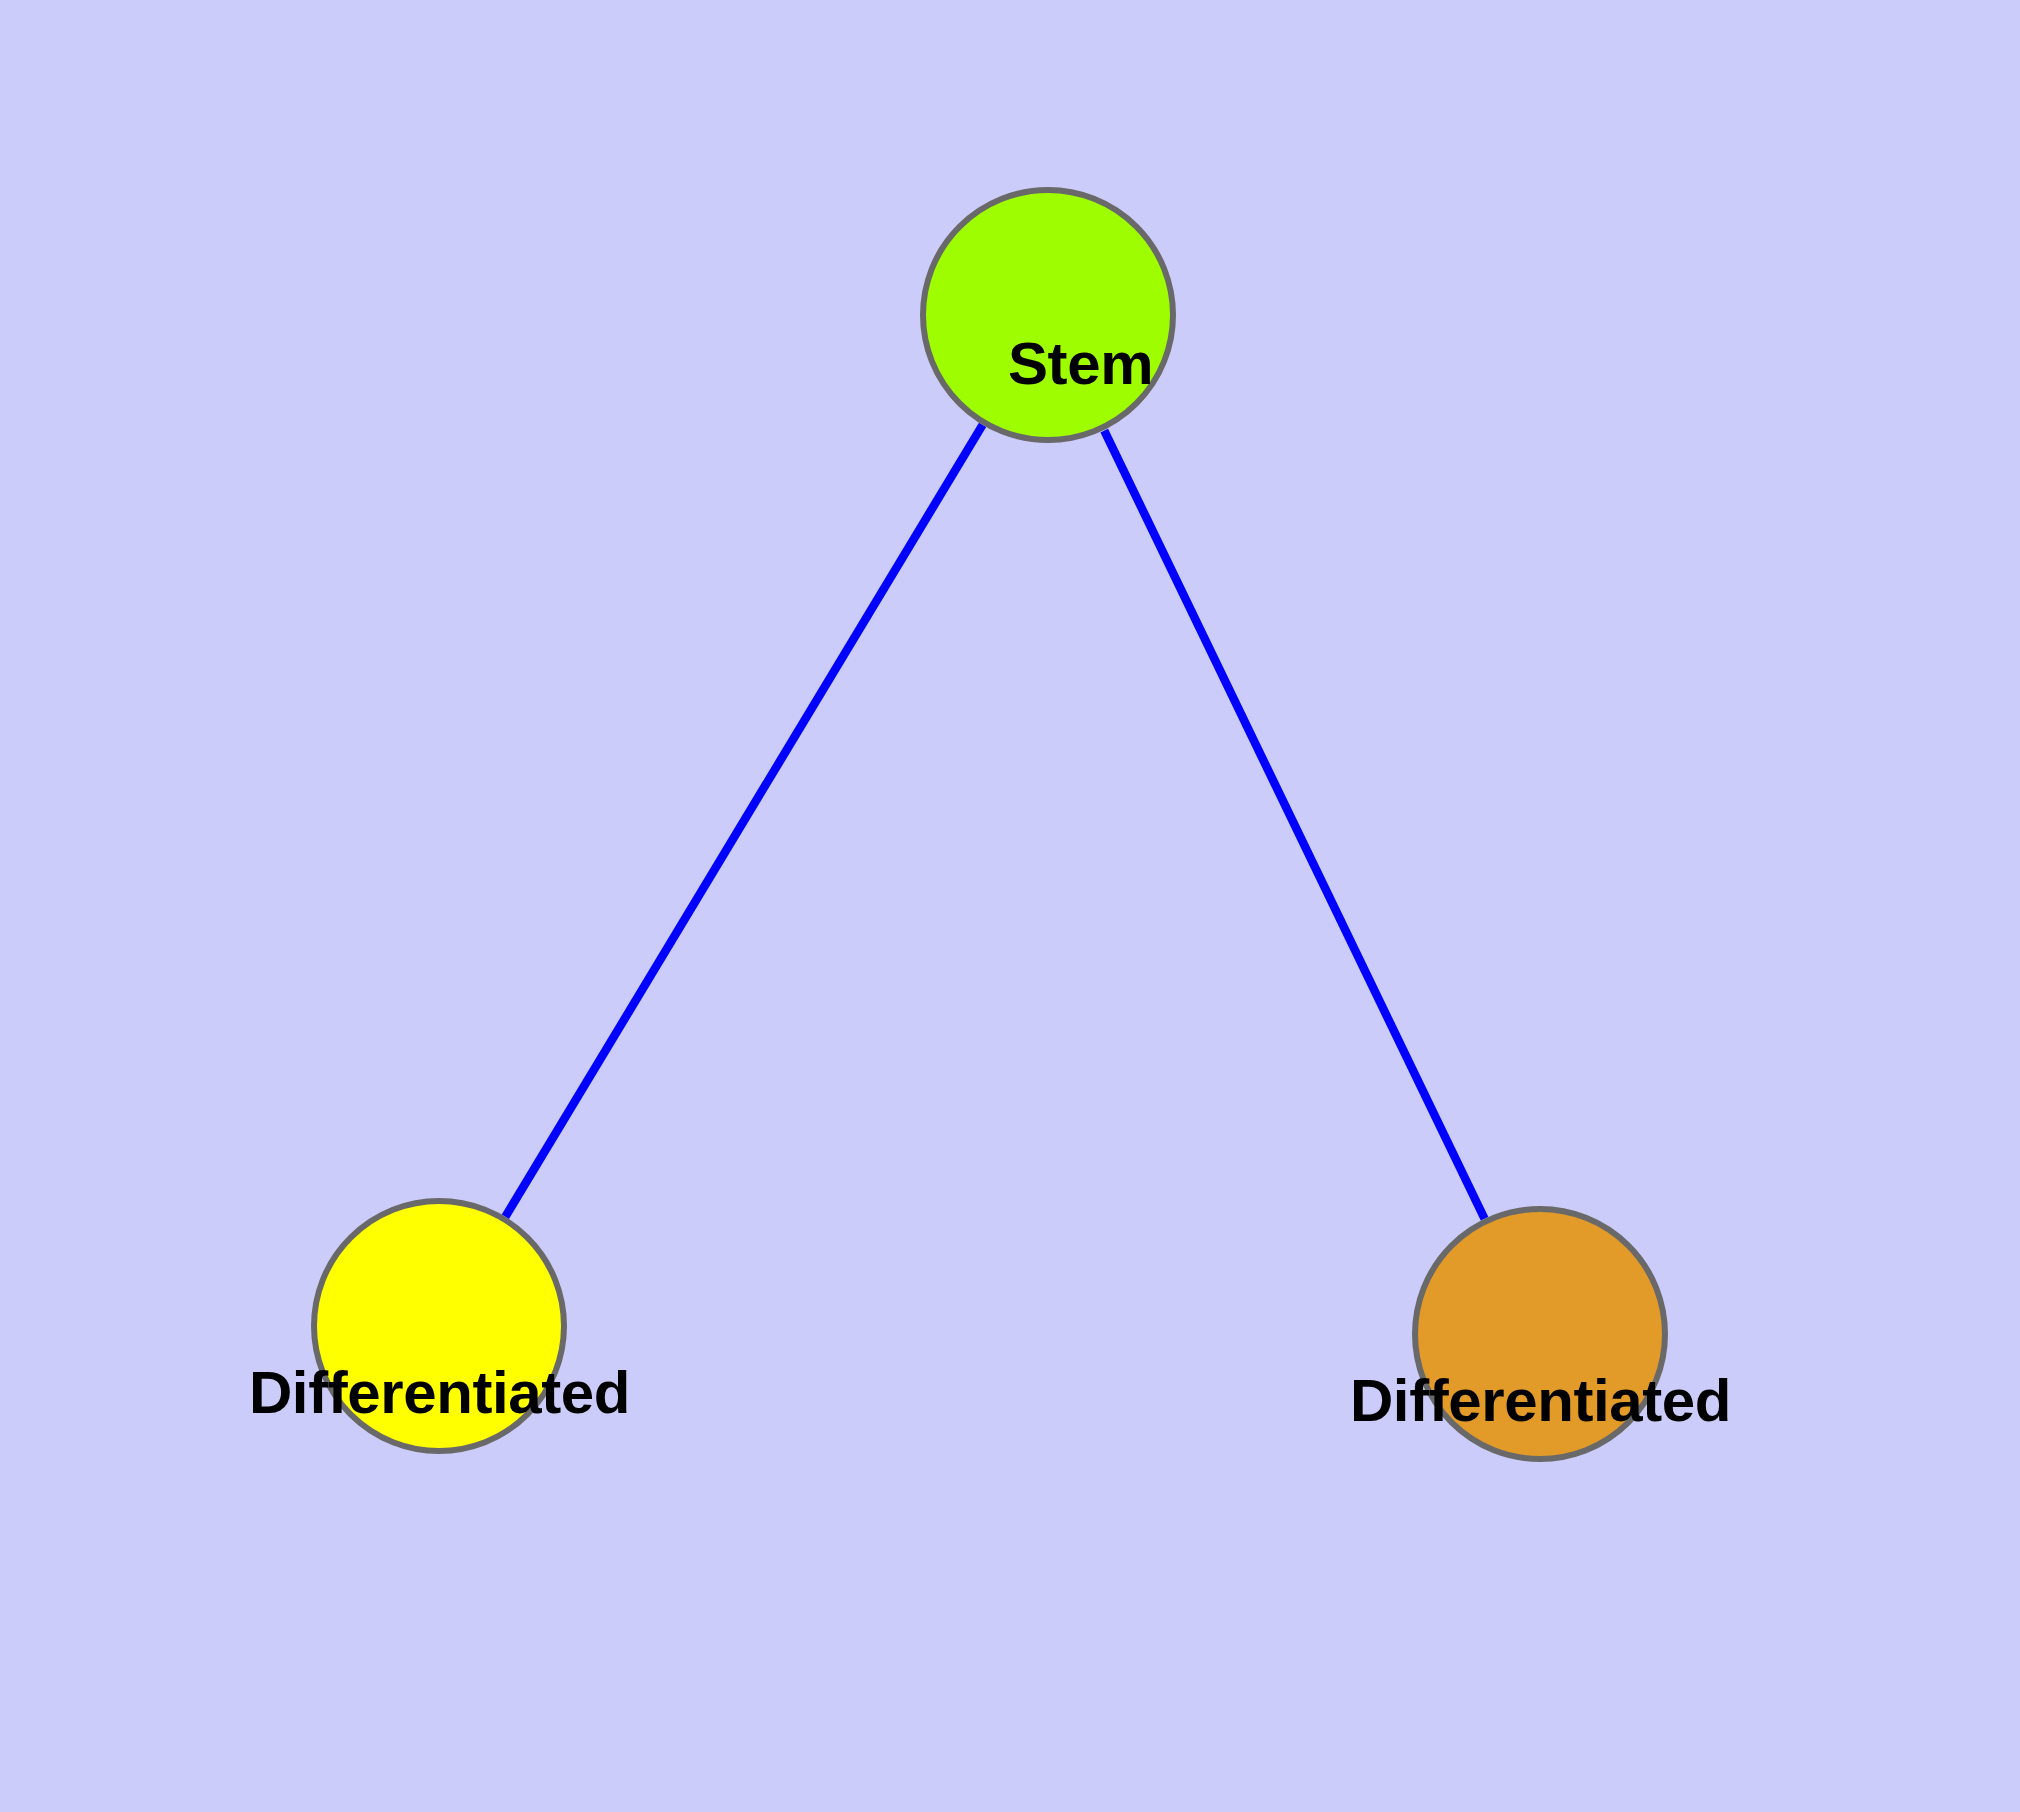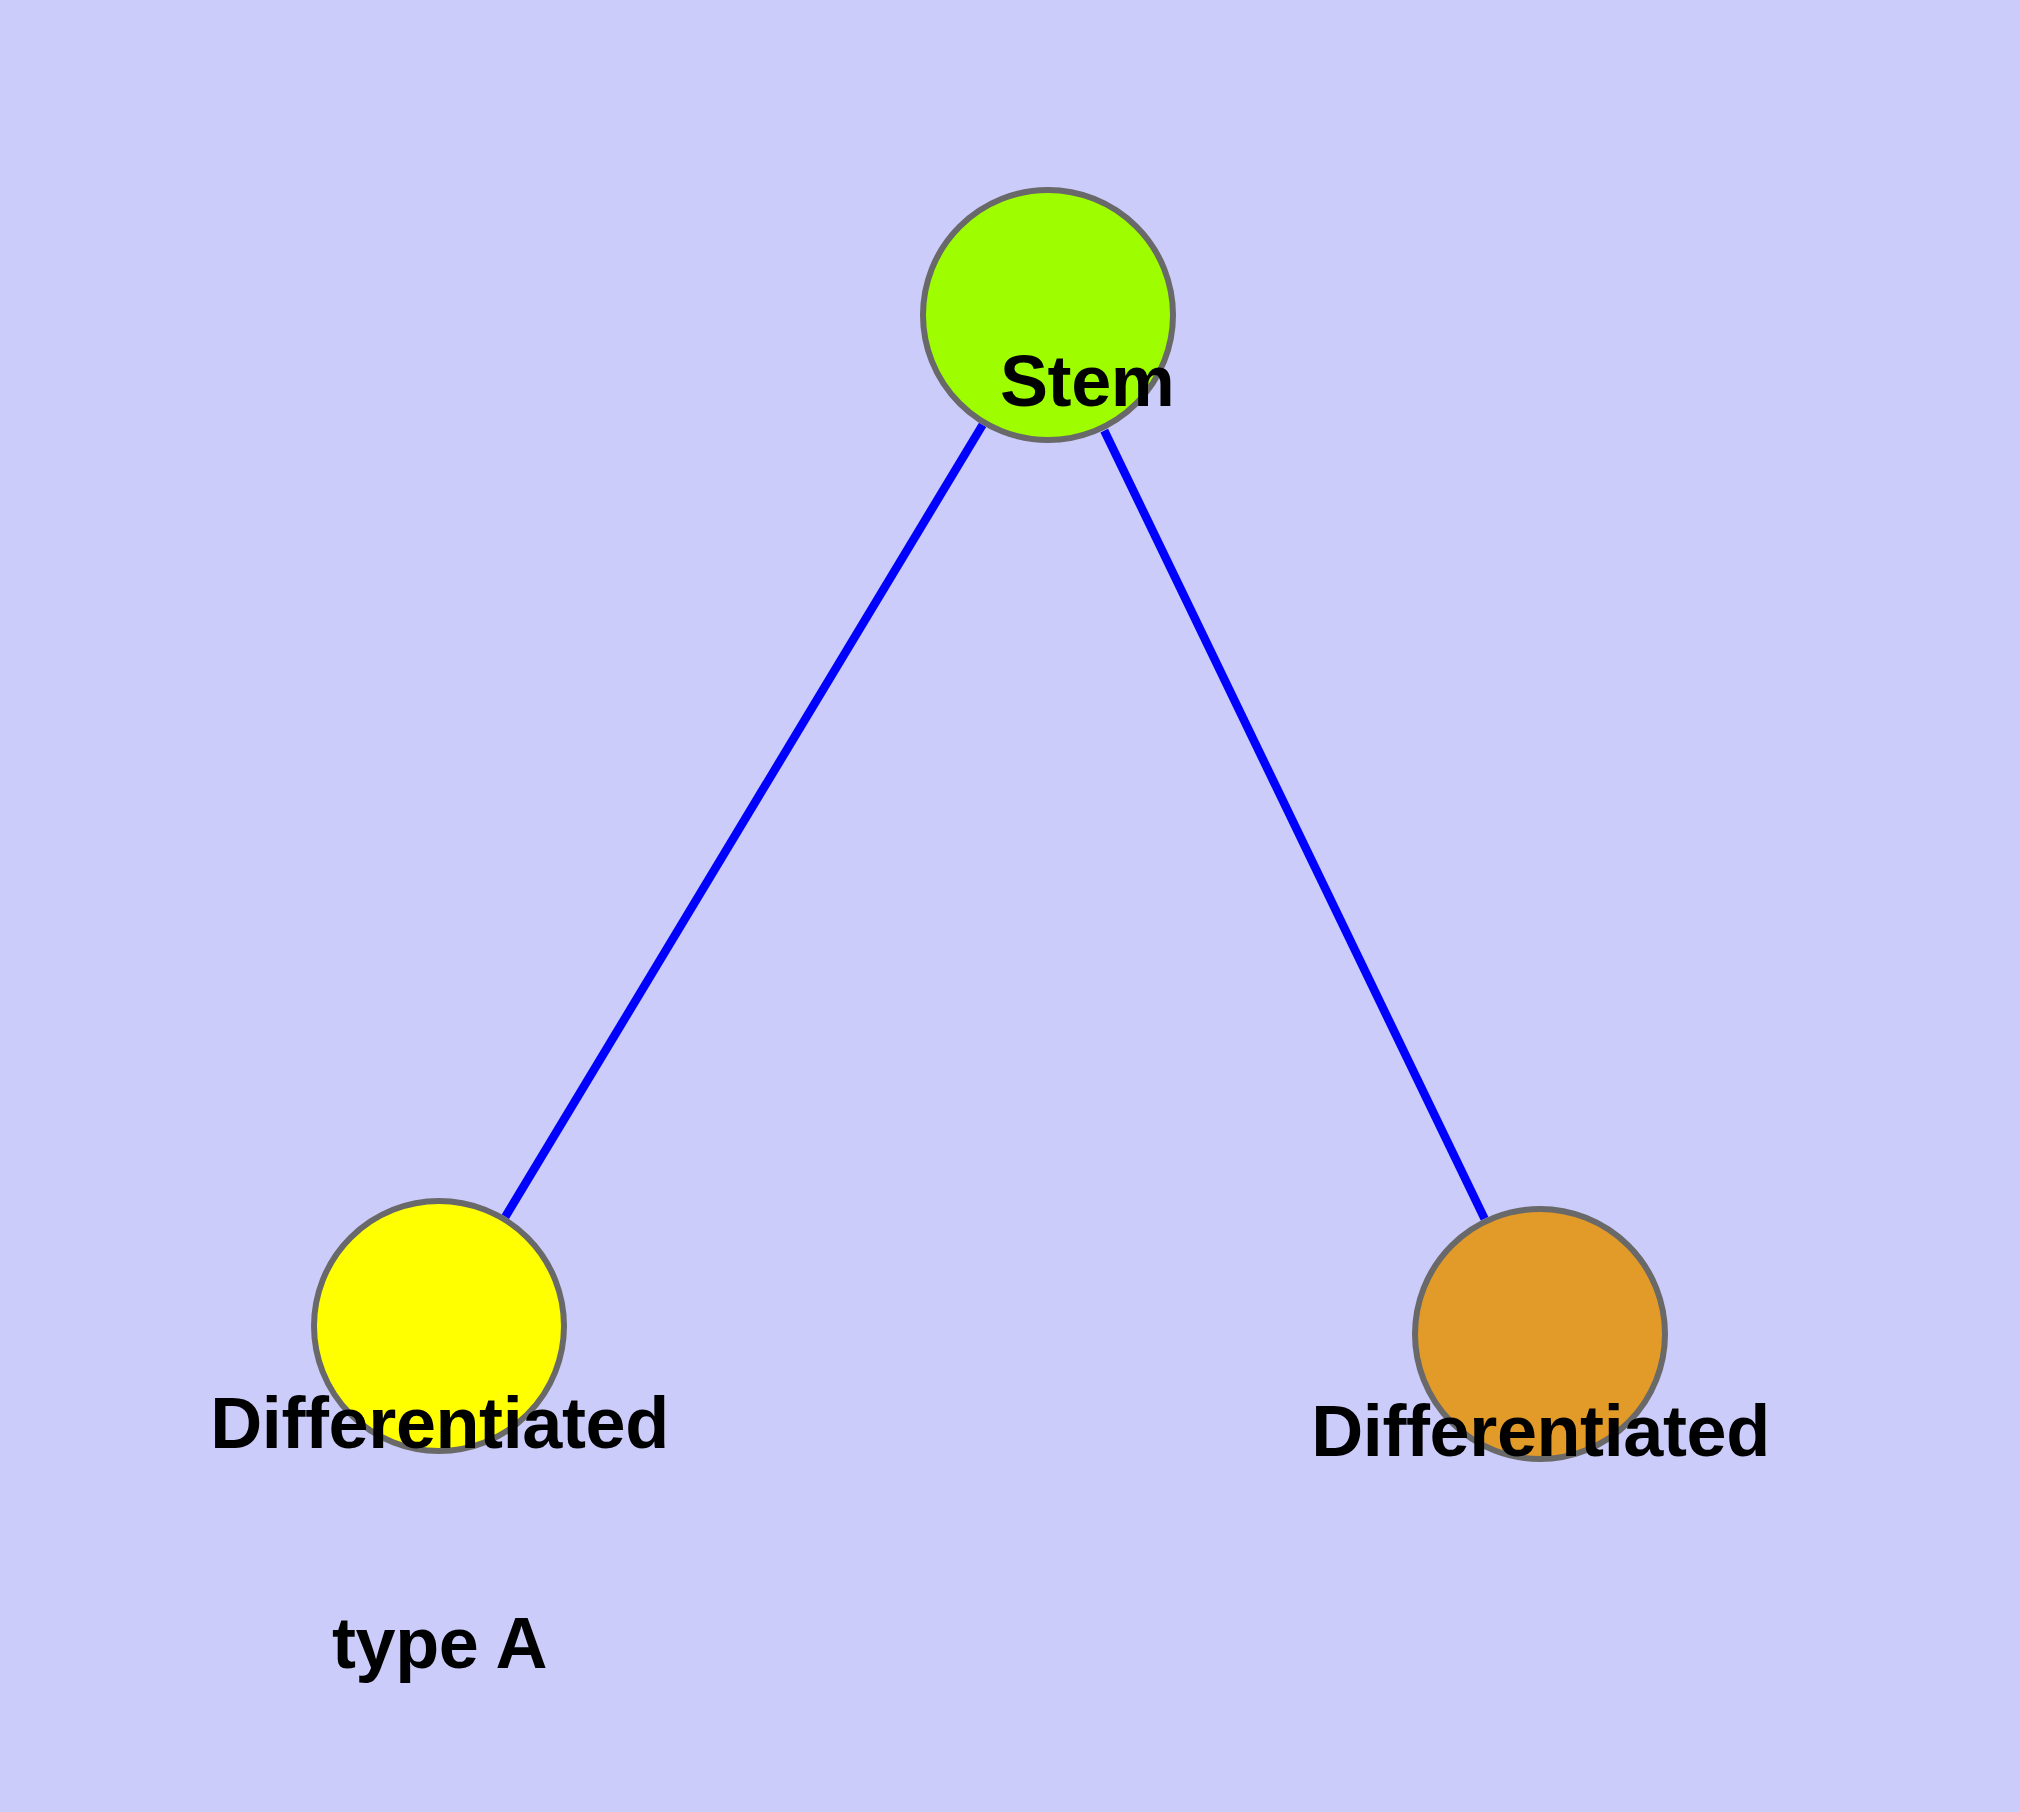--- a/index.html
+++ b/index.html
@@ -31,21 +31,21 @@
   .node {
     position: absolute;
     border-radius: 50%;
     box-sizing: border-box;
     border: 6px solid #696969;
   }
   .node-label {
     position: absolute;
     color: #000000;
     font-weight: bold;
-    font-size: 72px;
+    font-size: 60px;
     line-height: 1.02;
     text-align: center;
     white-space: pre;
     letter-spacing: -0.4px;
     pointer-events: none;
   }
   #node-stem {
     left: 920px;
     top: 187px;
     width: 256px;
@@ -98,21 +98,20 @@
   <div class="node" id="node-stem" style="left: 920px; top: 187px; width: 256px; height: 256px; background: rgb(158, 254, 0); border-color: rgb(105, 105, 105);"></div>
   <div class="node" id="node-diff-a" style="left: 311px; top: 1198px; width: 256px; height: 256px; background: rgb(255, 255, 0); border-color: rgb(105, 105, 105);"></div>
   <div class="node" id="node-diff-b" style="left: 1412px; top: 1206px; width: 256px; height: 256px; background: rgb(226, 154, 40); border-color: rgb(105, 105, 105);"></div>
 
   <div class="node-label" id="node-stem-label">
     <span>Stem</span>
   </div>
 
   <div class="node-label" id="node-diff-a-label">
     <div>Differentiated</div>
-    <div>type A</div>
   </div>
 
   <div class="node-label" id="node-diff-b-label">
     <div>Differentiated</div>
   </div>
 
 </div>
 
 
 </body></html>

